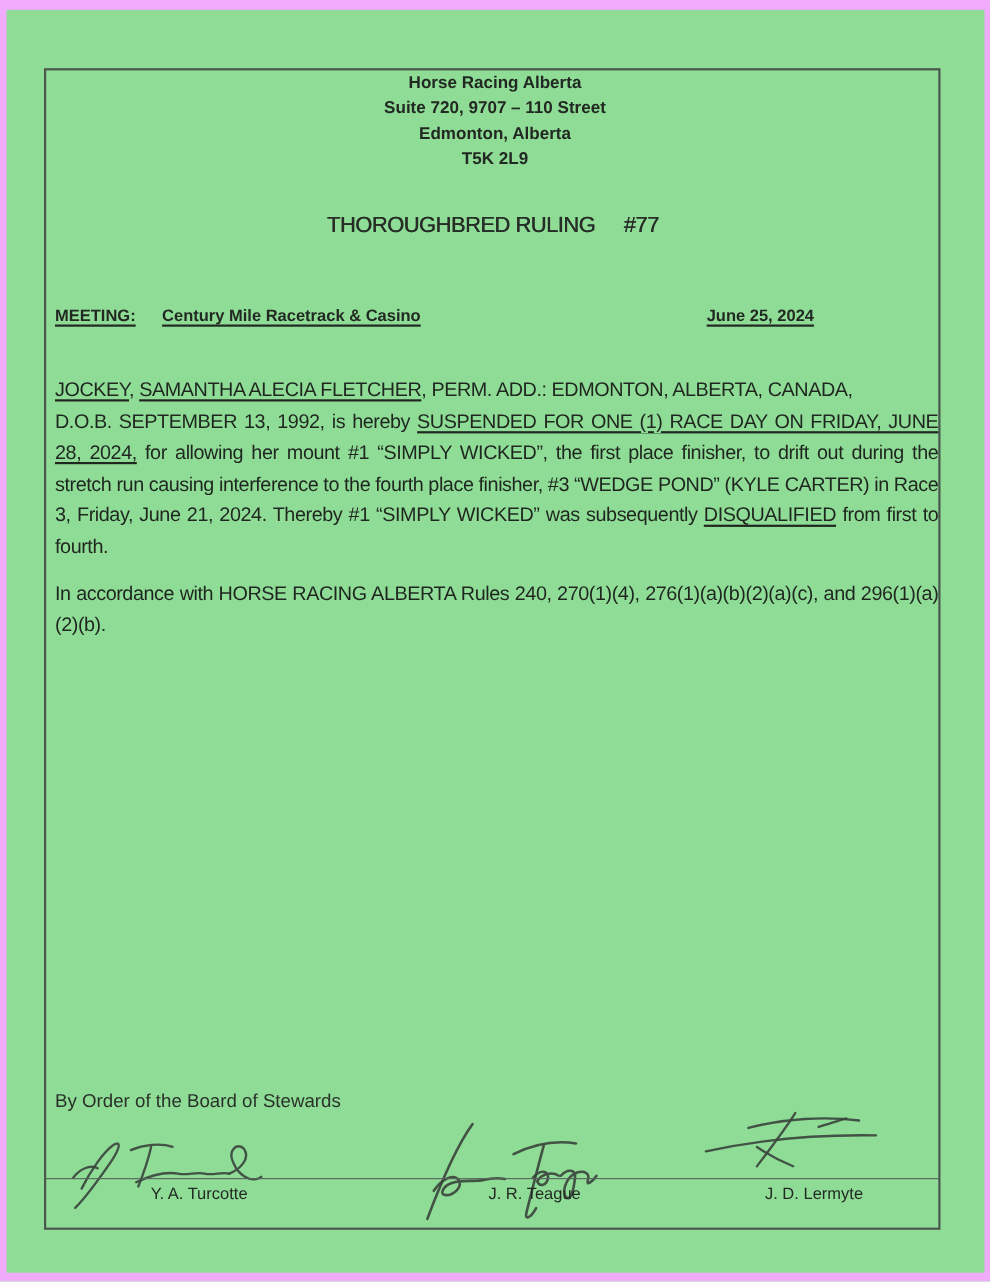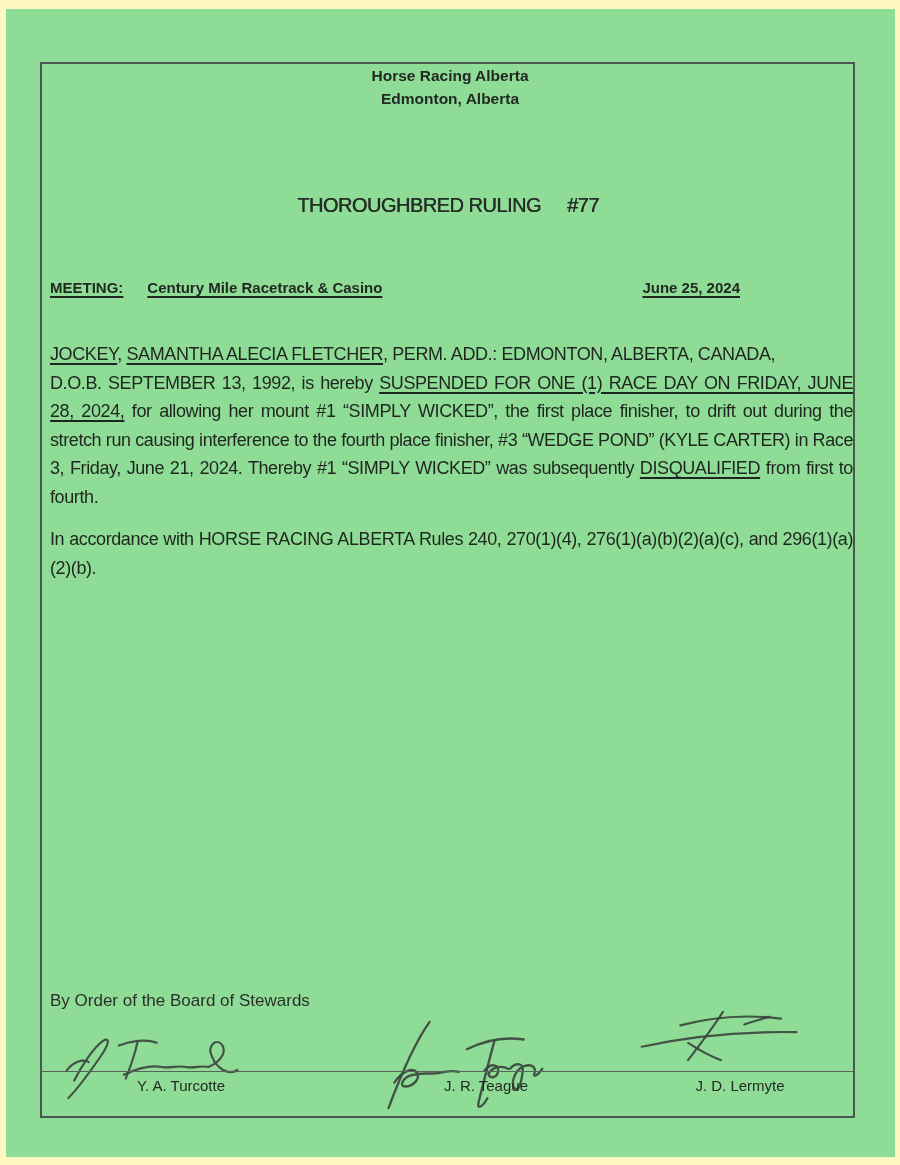--- a/index.html
+++ b/index.html
@@ -1,19 +1,19 @@
 <!DOCTYPE html>
 <html><head>
 <meta charset="utf-8">
 <style>
   html,body{margin:0;padding:0;}
   .scan{
     position:relative;
     width:900px;height:1165px;
-    background:#fef9c3;
+    background:#f0abfc;
     font-family:"Liberation Sans", sans-serif;
     color:#232a24;
     overflow:hidden;
   }
   .paper{
     position:absolute;left:6px;top:9px;right:5px;bottom:8px;
     background:#8edc96;
   }
   .border-box{
     position:absolute;left:40px;top:62px;width:815px;height:1056px;
@@ -75,21 +75,23 @@
 </style>
 </head>
 <body>
 
 <div class="scan">
   <div class="paper"></div>
   <div class="border-box"></div>
 
   <header class="letterhead">
     <div>Horse Racing Alberta</div>
+    <div>Suite 720, 9707 – 110 Street</div>
     <div>Edmonton, Alberta</div>
+    <div>T5K 2L9</div>
   </header>
 
   <h1 class="doc-title">
     <span>THOROUGHBRED RULING</span><span class="ruling-no">#77</span>
   </h1>
 
   <div class="meeting-row">
     <span class="u">MEETING:</span>
     <span class="u venue">Century Mile Racetrack &amp; Casino</span>
     <span class="u date">June 25, 2024</span>

